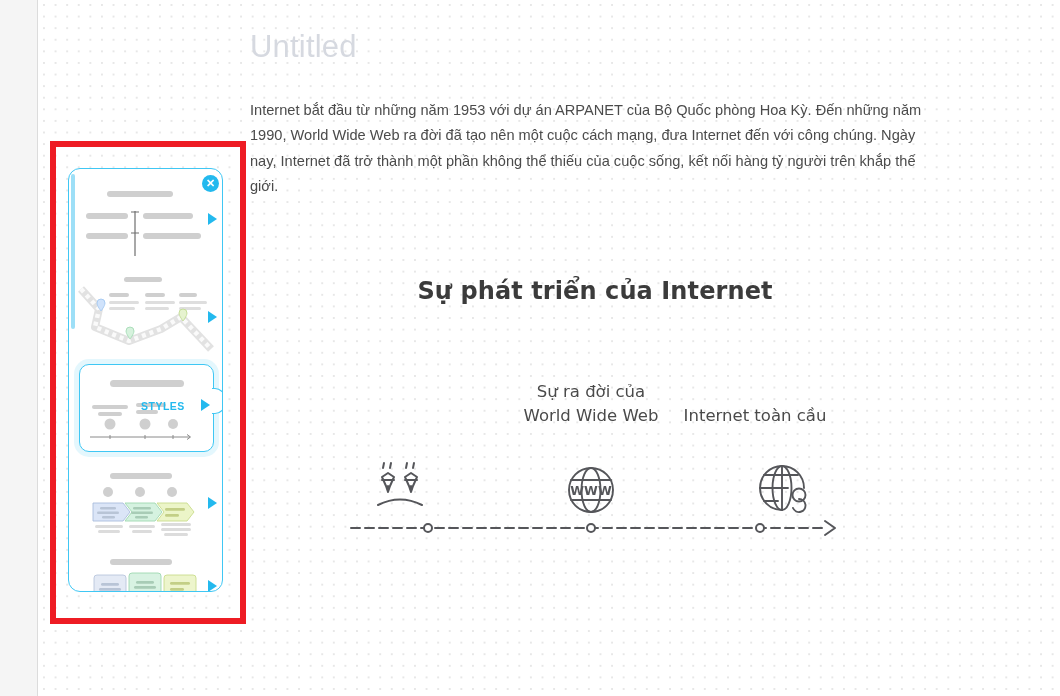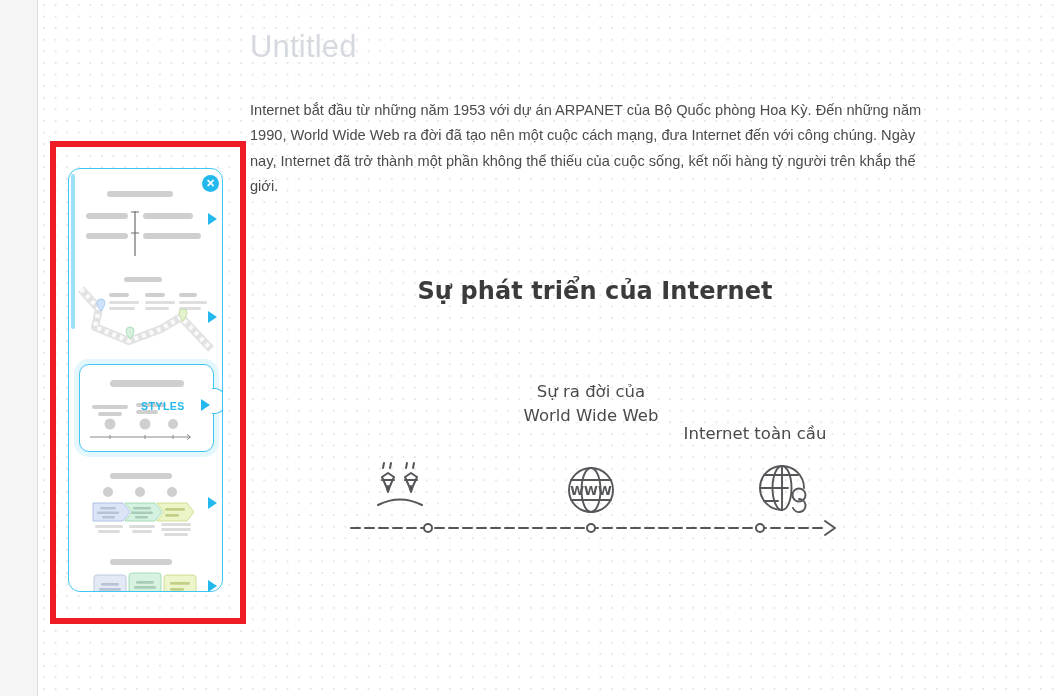--- a/index.html
+++ b/index.html
@@ -90,21 +90,21 @@
   .tl-label {
     position: absolute;
     font-family: "DejaVu Sans", sans-serif;
     font-size: 16.5px;
     color: #4a4a4a;
     text-align: center;
     line-height: 24px;
   }
   .tl-label.l0 { left: 18px;  top: 118px; width: 148px; }
   .tl-label.l1 { left: 172px; top: 118px; width: 148px; }
-  .tl-label.l2 { left: 330px; top: 160px; width: 160px; }
+  .tl-label.l2 { left: 330px; top: 142px; width: 160px; }
 
   
   .red-box {
     position: absolute;
     left: 50px; top: 141px;
     width: 196px; height: 483px;
     border: 6px solid #ee1c24;
     box-sizing: border-box;
     background: transparent;
     pointer-events: none;

